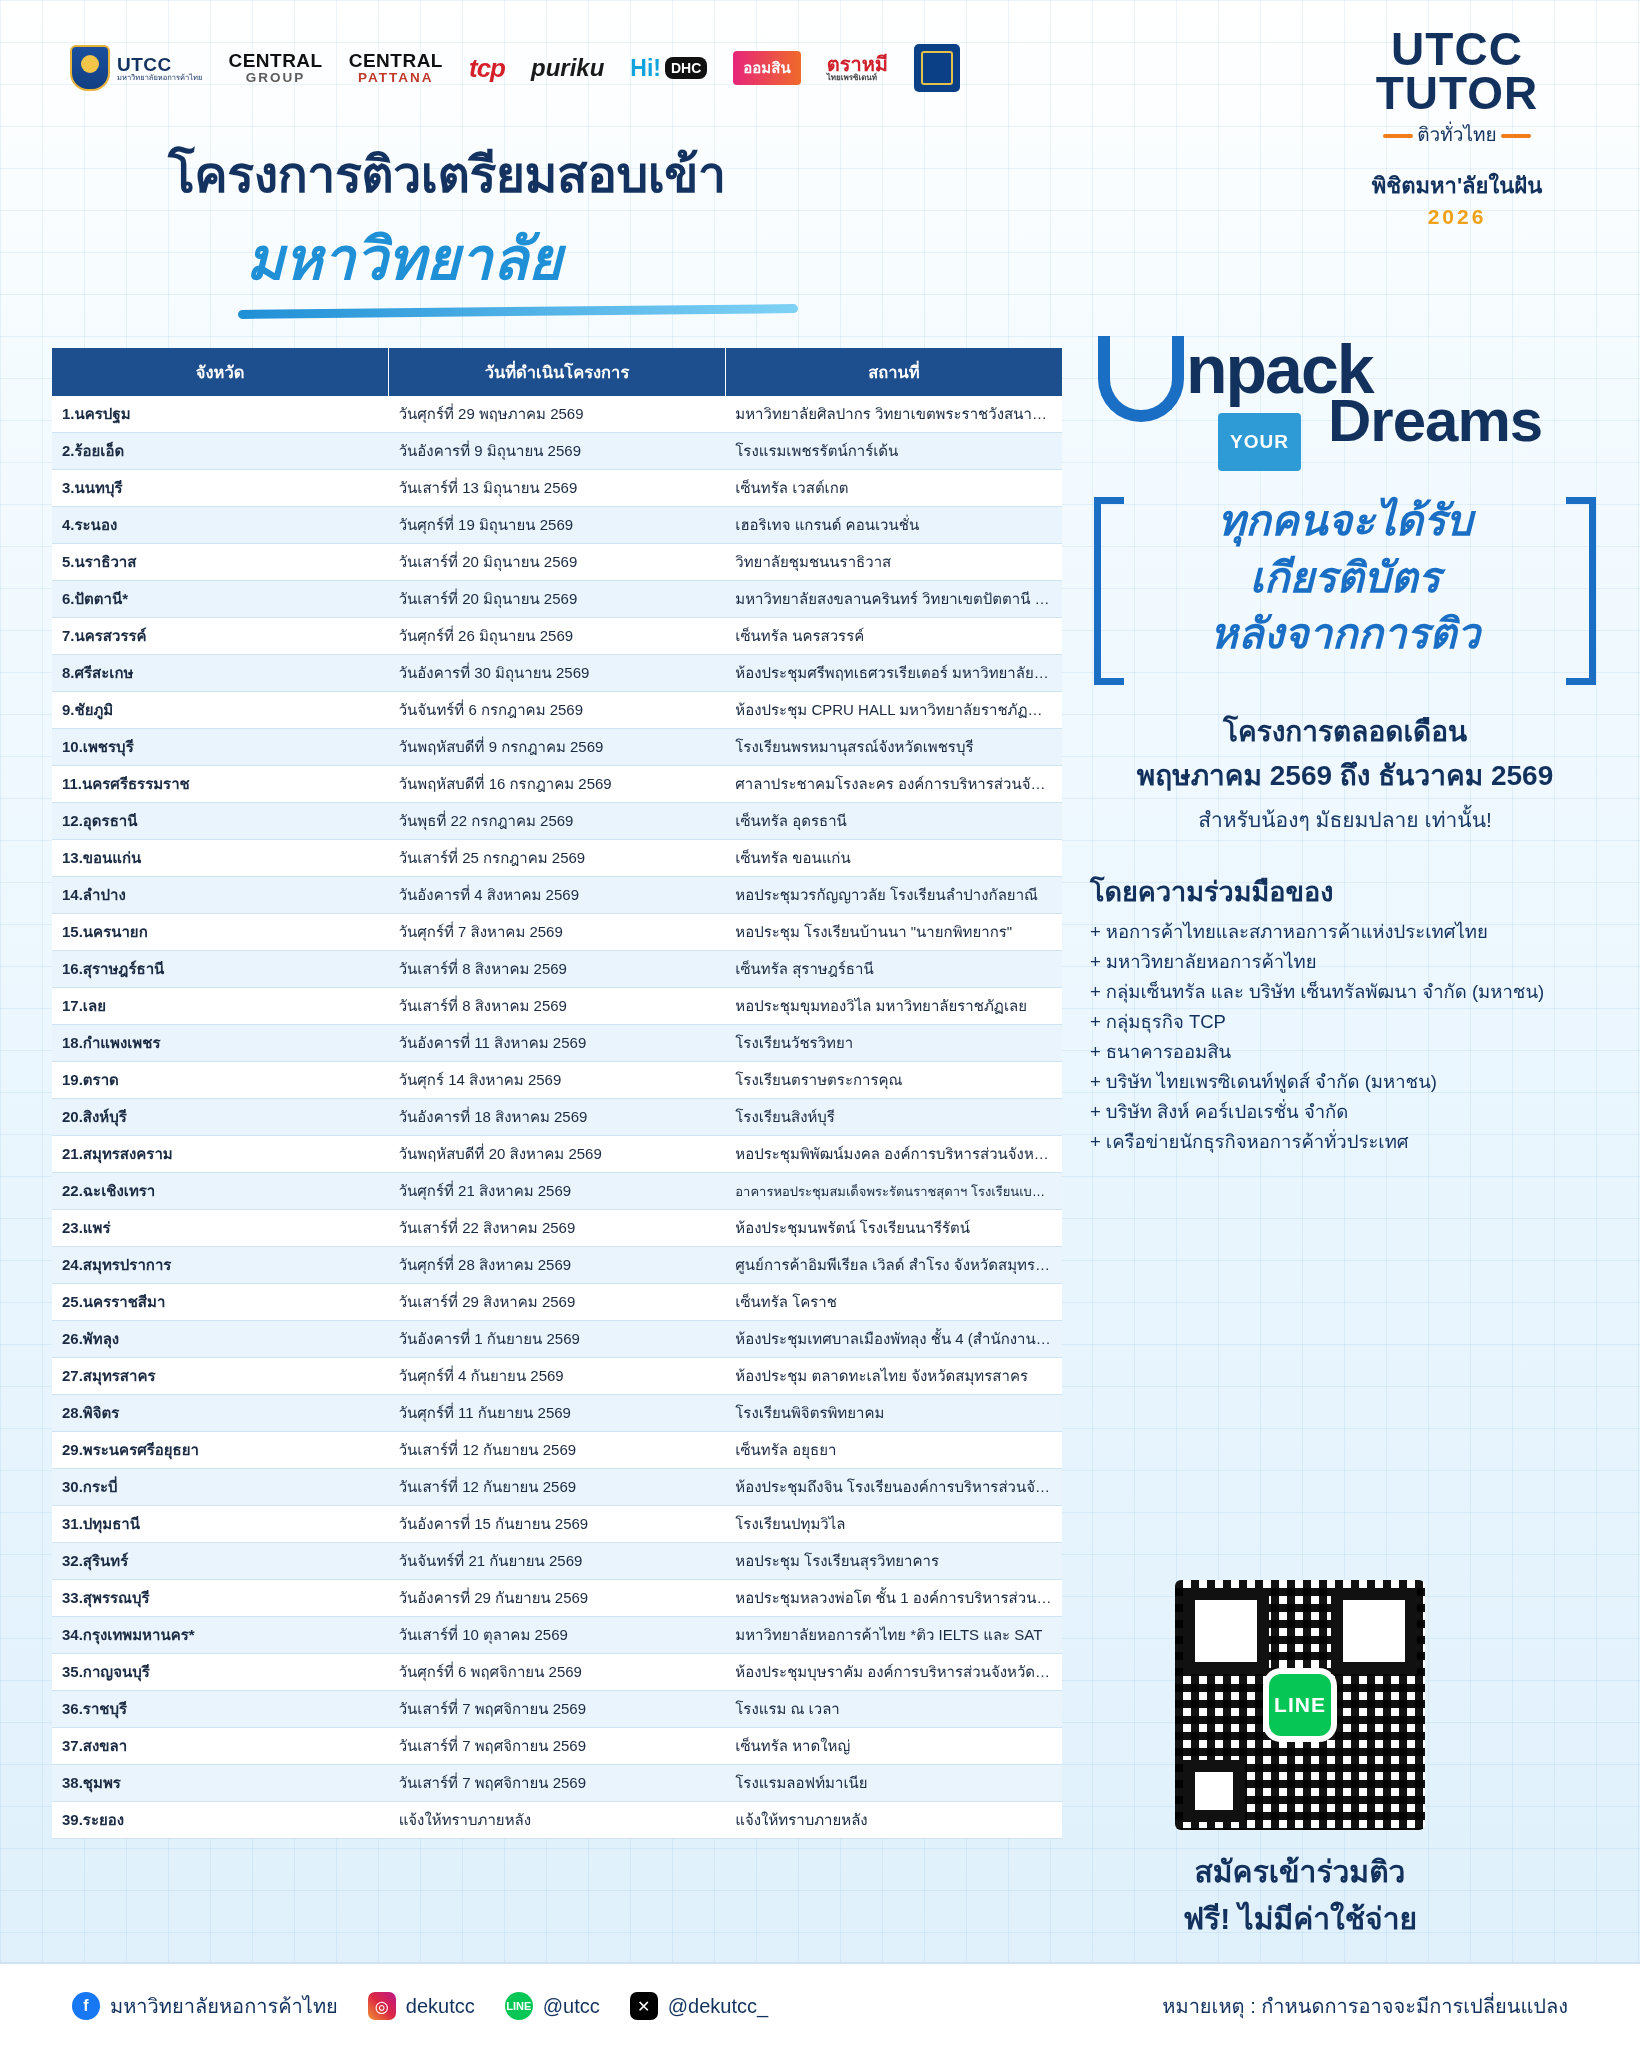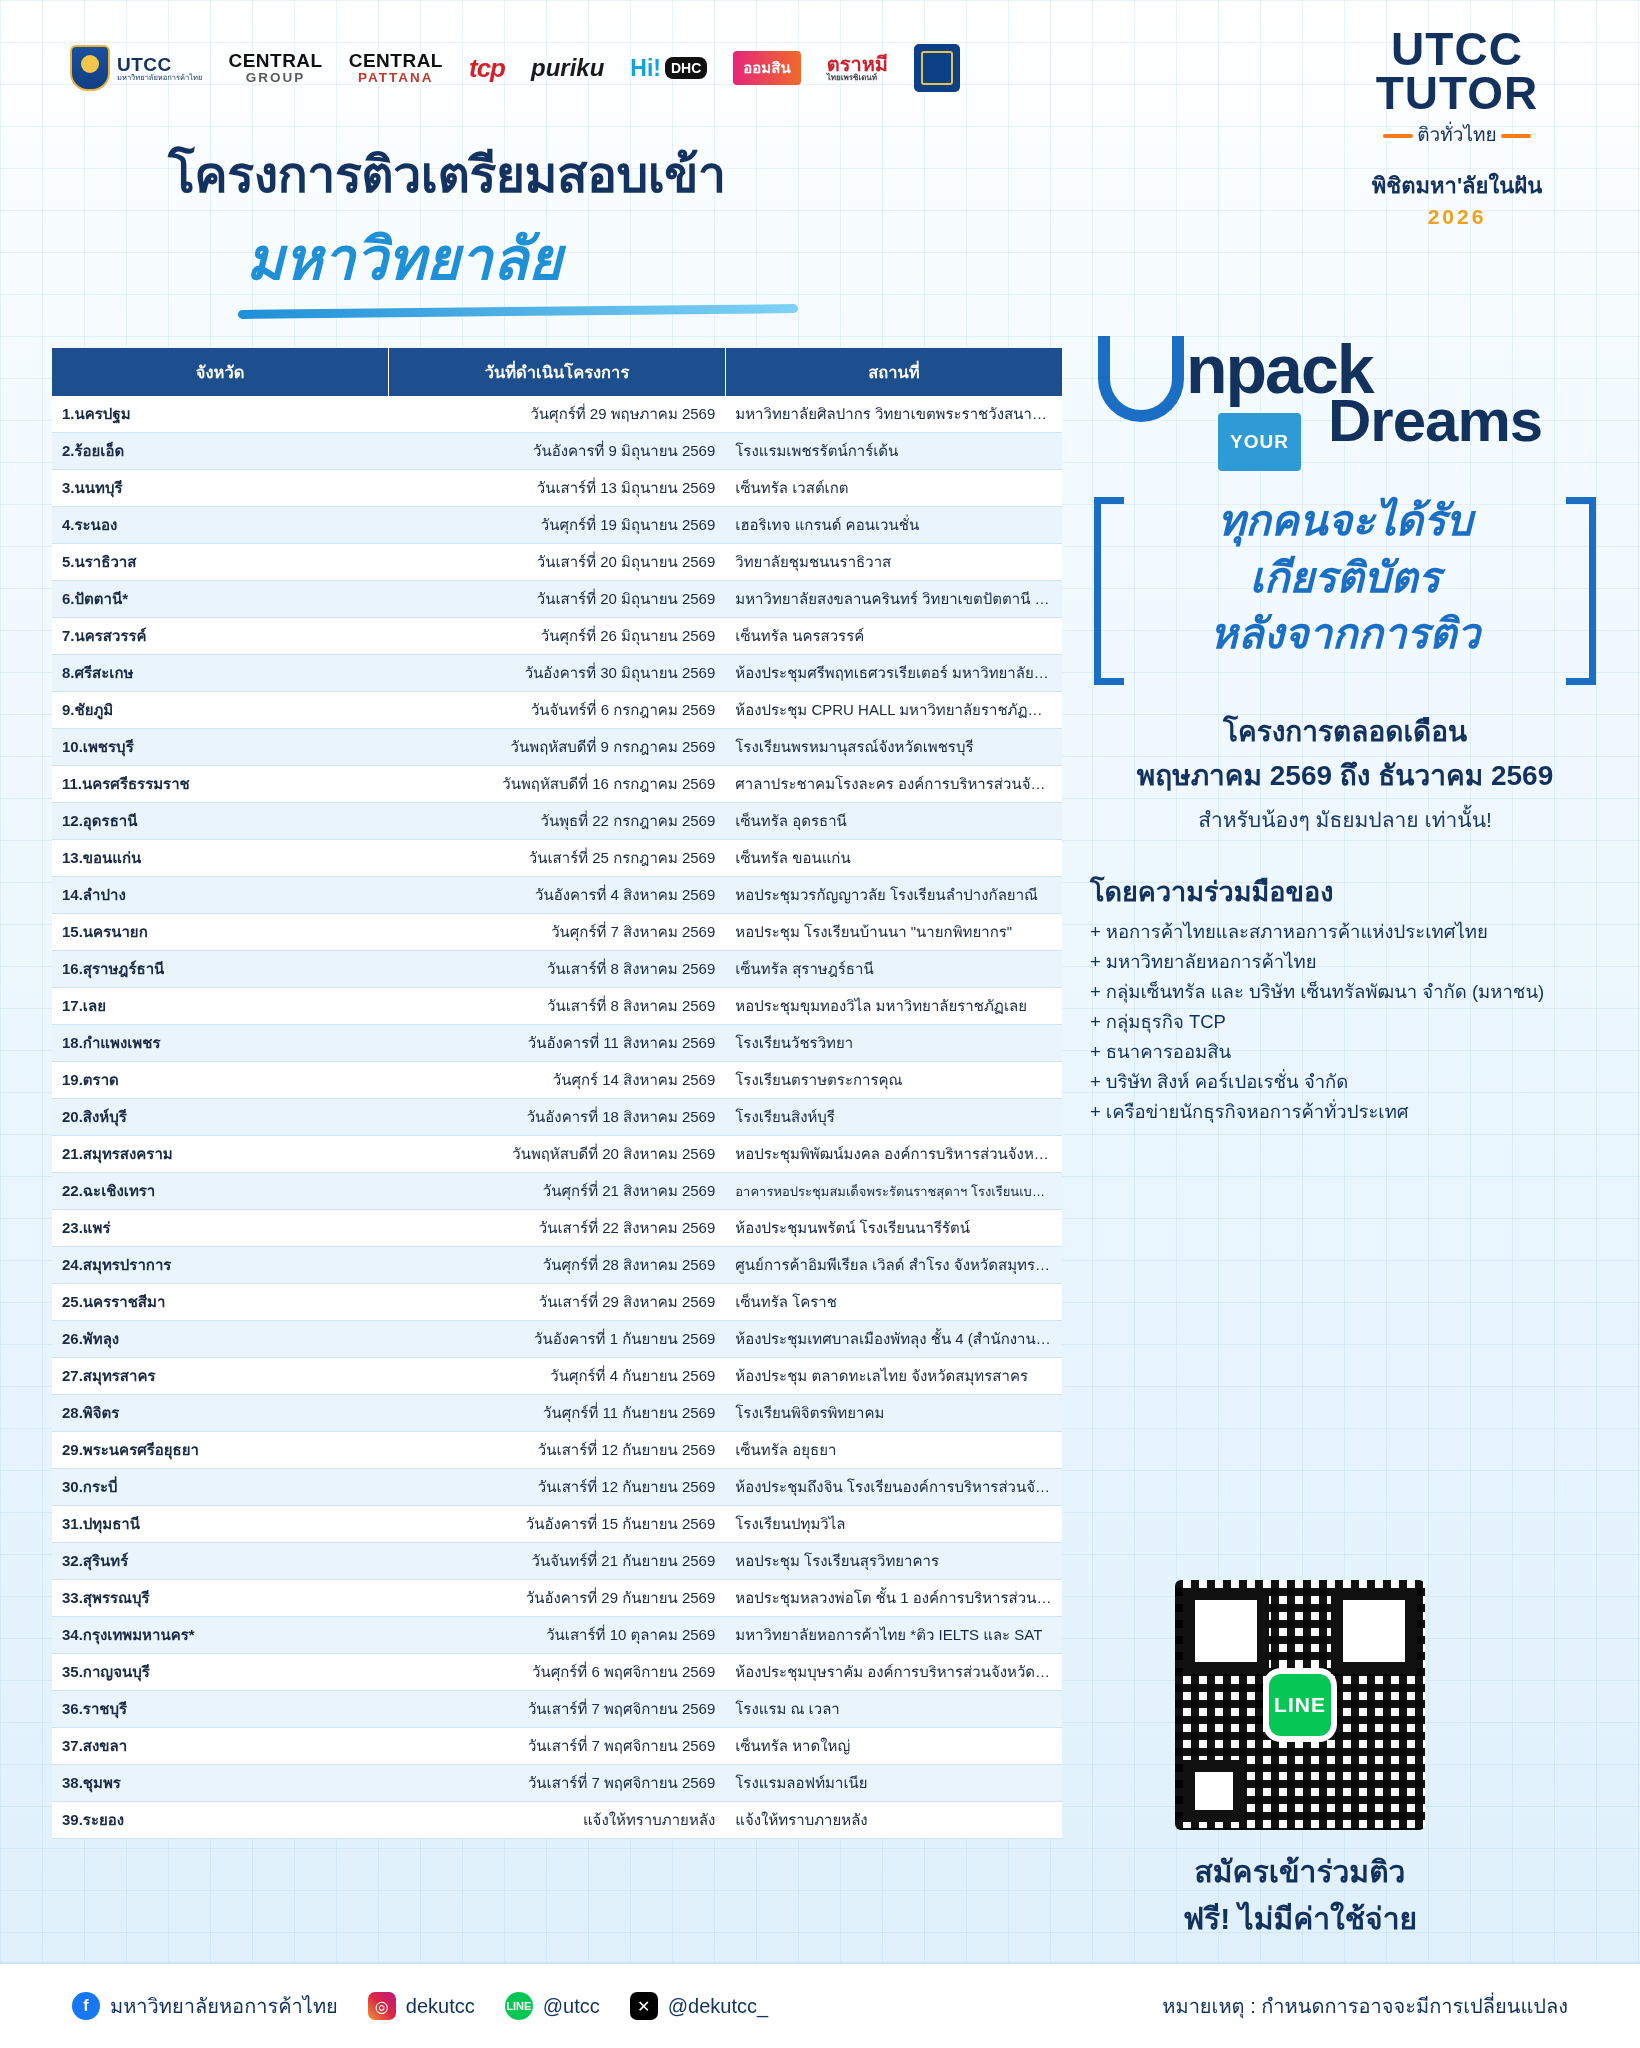--- a/index.html
+++ b/index.html
@@ -115,21 +115,21 @@
   }
   thead th:last-child { border-right: none; }
   tbody td {
     font-size: 15px; color: #1a2a42; padding: 6px 10px;
     border-bottom: 1px solid #cfe3f4;
     white-space: nowrap; overflow: hidden; text-overflow: ellipsis;
   }
   tbody tr:nth-child(odd) { background: #ffffff; }
   tbody tr:nth-child(even) { background: #eaf4fc; }
   td.c-prov { width: 225px; font-weight: 600; }
-  td.c-date { width: 240px; text-align: right; }
+  td.c-date { width: 240px; text-align: left; }
   td.c-place { width: 545px; }
   td.c-place.small { font-size: 13px; }
 
   
   .right { position: absolute; top: 330px; left: 1090px; width: 510px; }
   .unpack { position: relative; height: 135px; }
   .unpack .u-shape {
     position: absolute; left: 8px; top: 6px; width: 86px; height: 86px;
     border: 12px solid #1a6fc4; border-top: none;
     border-radius: 0 0 44px 44px;
@@ -498,20 +498,21 @@
     </div>
 
     <div class="coop">
       <h3>โดยความร่วมมือของ</h3>
       <ul>
           <li><span class="plus">+</span><span>หอการค้าไทยและสภาหอการค้าแห่งประเทศไทย</span></li>
           <li><span class="plus">+</span><span>มหาวิทยาลัยหอการค้าไทย</span></li>
           <li><span class="plus">+</span><span>กลุ่มเซ็นทรัล และ บริษัท เซ็นทรัลพัฒนา จำกัด (มหาชน)</span></li>
           <li><span class="plus">+</span><span>กลุ่มธุรกิจ TCP</span></li>
           <li><span class="plus">+</span><span>ธนาคารออมสิน</span></li>
+          <li><span class="plus">+</span><span>บริษัท ไทยเพรซิเดนท์ฟูดส์ จำกัด (มหาชน)</span></li>
           <li><span class="plus">+</span><span>บริษัท สิงห์ คอร์เปอเรชั่น จำกัด</span></li>
           <li><span class="plus">+</span><span>เครือข่ายนักธุรกิจหอการค้าทั่วประเทศ</span></li>
         </ul>
     </div>
   </div>
 
   <div class="qr-wrap">
     <div class="qr">
       <div class="eye3"></div>
       <div class="line-badge">LINE</div>

